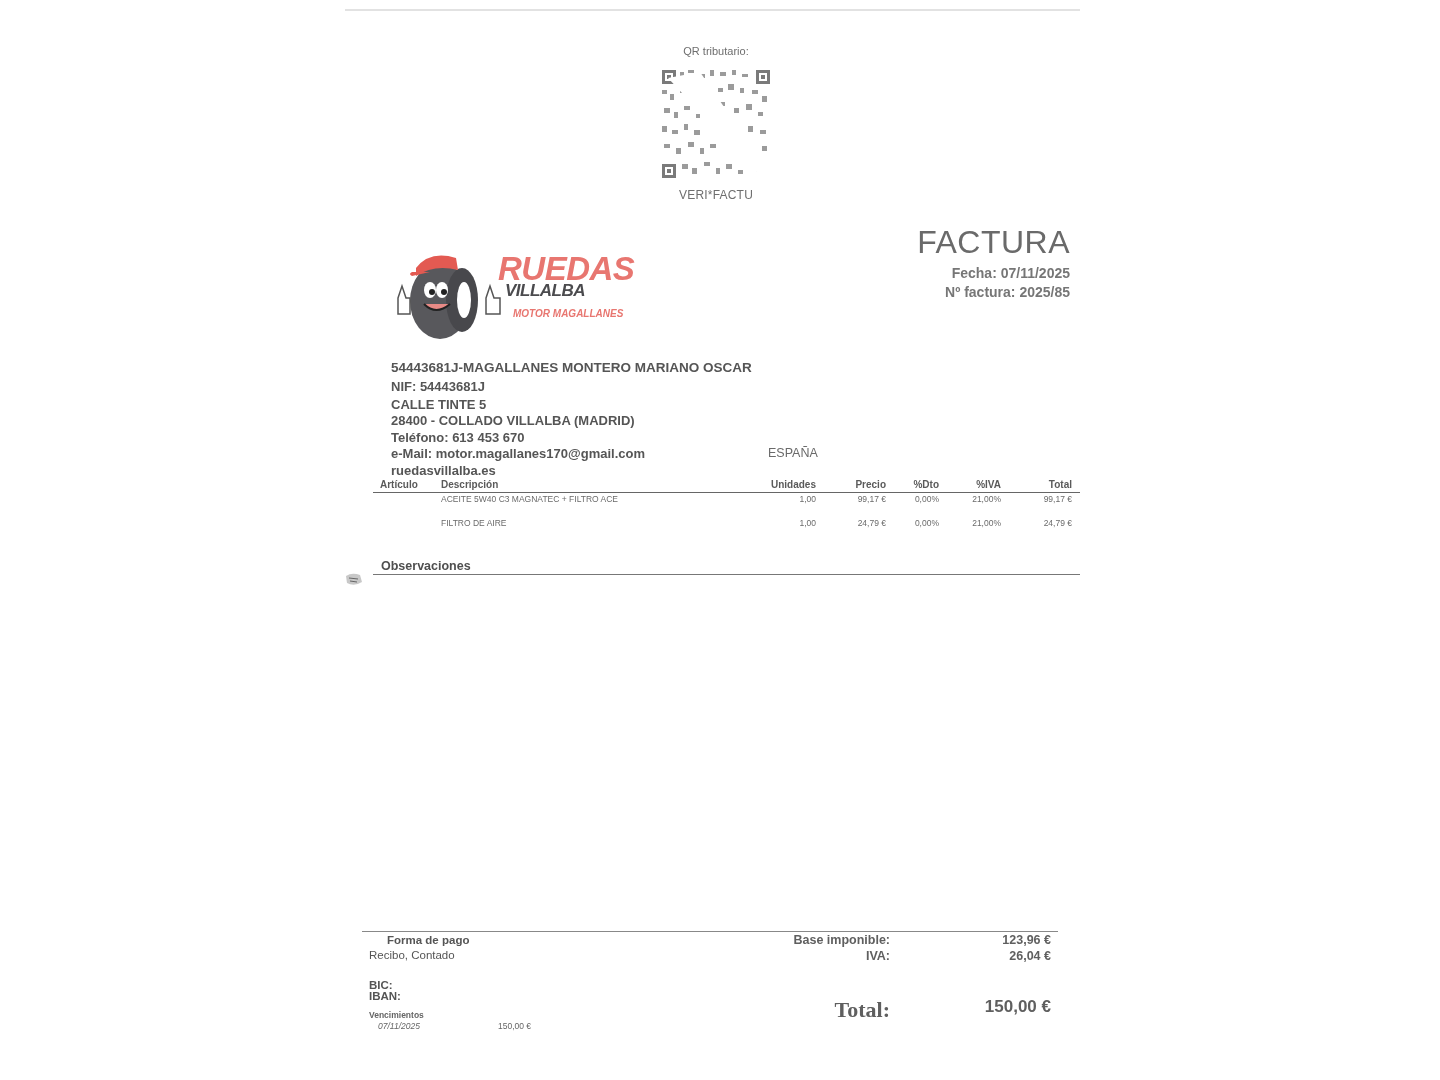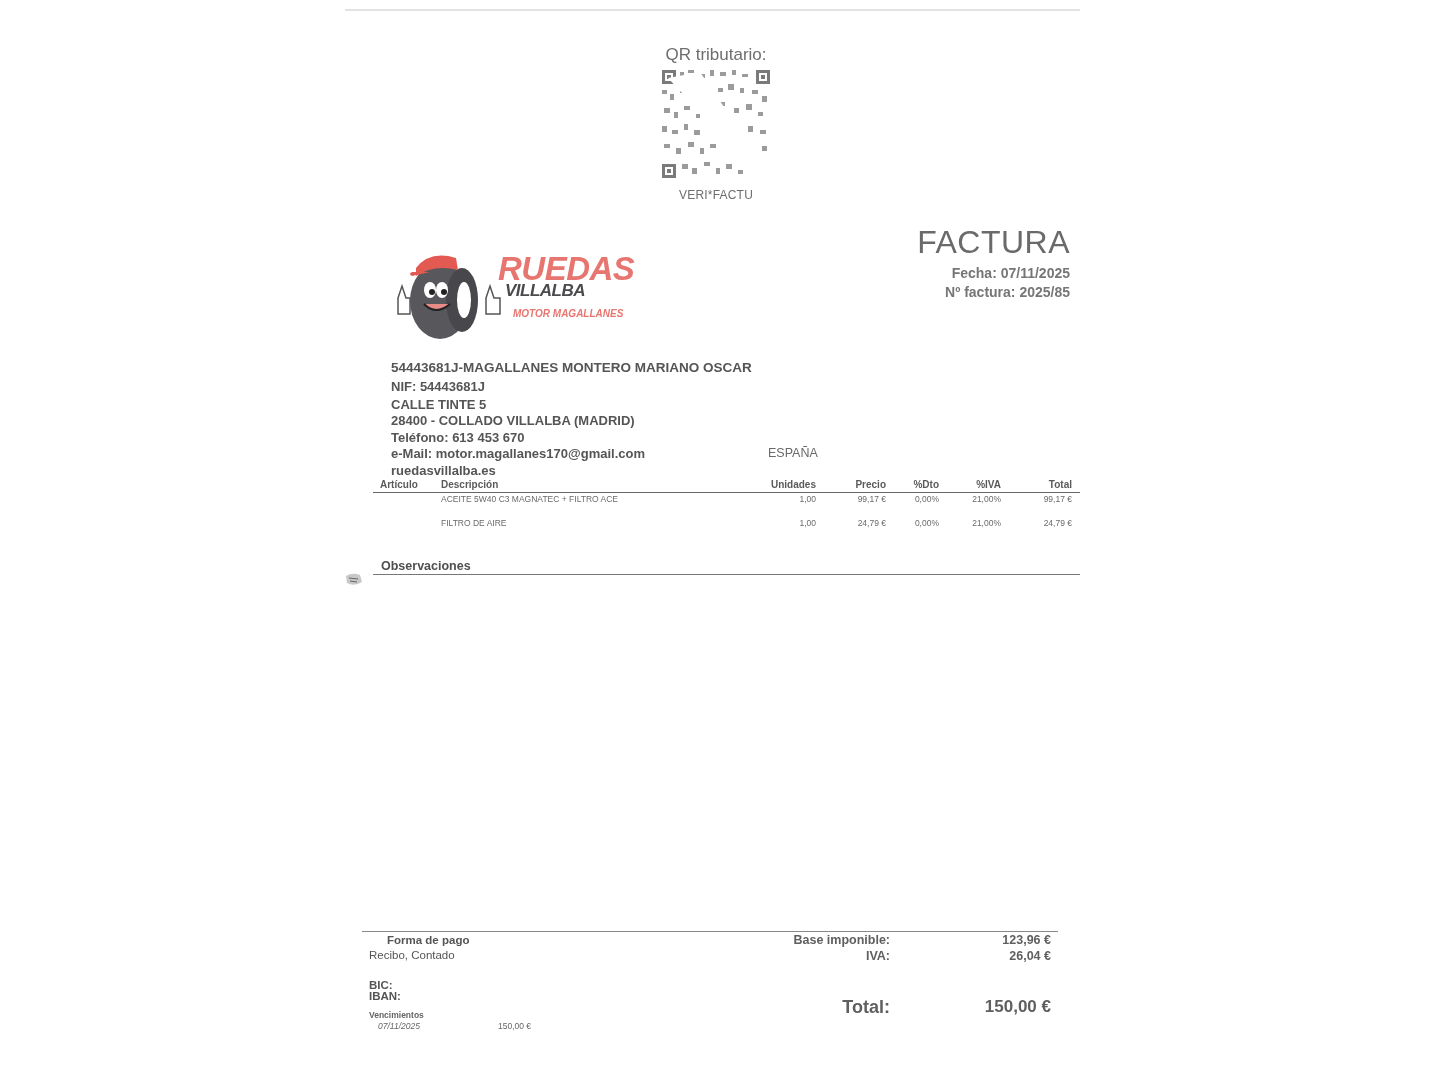--- a/index.html
+++ b/index.html
@@ -1,21 +1,21 @@
 <!DOCTYPE html>
 <html><head>
 <meta charset="utf-8">
 <style>
   html, body { margin:0; padding:0; background:#ffffff; }
   body { width:1440px; height:1080px; position:relative; overflow:hidden;
          font-family:"Liberation Sans", "DejaVu Sans", sans-serif; color:#4a4a4a; }
   .abs { position:absolute; }
   .top-rule { left:345px; top:9px; width:735px; height:0; border-top:2px solid #e2e2e2; }
 
-  .qr-label { left:640px; top:45px; width:152px; text-align:center; font-size:17px; color:#6e6e6e; }
+  .qr-label { left:640px; top:45px; width:152px; text-align:center; font-size:11px; color:#6e6e6e; }
   .qr { left:660px; top:68px; width:112px; height:112px; }
   .qr-caption { left:640px; top:188px; width:152px; text-align:center; font-size:12px; color:#6e6e6e; letter-spacing:0.2px; }
 
   .doc-title { right:370px; top:224px; font-size:32px; color:#6a6a6a; letter-spacing:0.5px; text-align:right; }
   .doc-meta { right:370px; text-align:right; font-size:14px; font-weight:bold; color:#767676; }
   .doc-date { top:265px; }
   .doc-num { top:284px; }
 
   .logo { left:390px; top:246px; width:260px; height:96px; }
   .logo-ruedas { left:498px; top:250px; font-size:33px; font-weight:bold; font-style:italic; color:#e87670; letter-spacing:-0.5px; }
@@ -33,21 +33,21 @@
 
   .obs-label { left:381px; top:559px; font-size:12.5px; font-weight:bold; color:#4f4f4f; }
   .obs-rule { left:373px; top:574px; width:707px; border-top:1.5px solid #777; }
   .smudge { left:344px; top:570px; width:20px; height:18px; }
 
   .foot-rule { left:362px; top:931px; width:696px; border-top:1.5px solid #888; }
   .foot-l { left:369px; font-size:11.5px; color:#555; }
   .bold { font-weight:bold; }
   .foot-r-label { right:550px; text-align:right; font-size:12.5px; font-weight:bold; color:#5f5f5f; }
   .foot-r-val { right:389px; text-align:right; font-size:12.5px; font-weight:bold; color:#5f5f5f; }
-  .total-label { right:550px; top:997px; font-size:18px; font-weight:bold; color:#5f5f5f; }
+  .total-label { right:550px; top:997px; font-size:22px; font-weight:bold; color:#5f5f5f;font-family:Liberation Serif, serif; }
   .total-val { right:389px; top:997px; font-size:17px; font-weight:bold; color:#5f5f5f; }
   .venc { font-size:8.5px; color:#666; }
 </style>
 </head>
 <body>
 
 <div class="abs top-rule"></div>
 
 <div class="abs qr-label">QR tributario:</div>
 <svg class="abs qr" viewBox="0 0 112 112">

